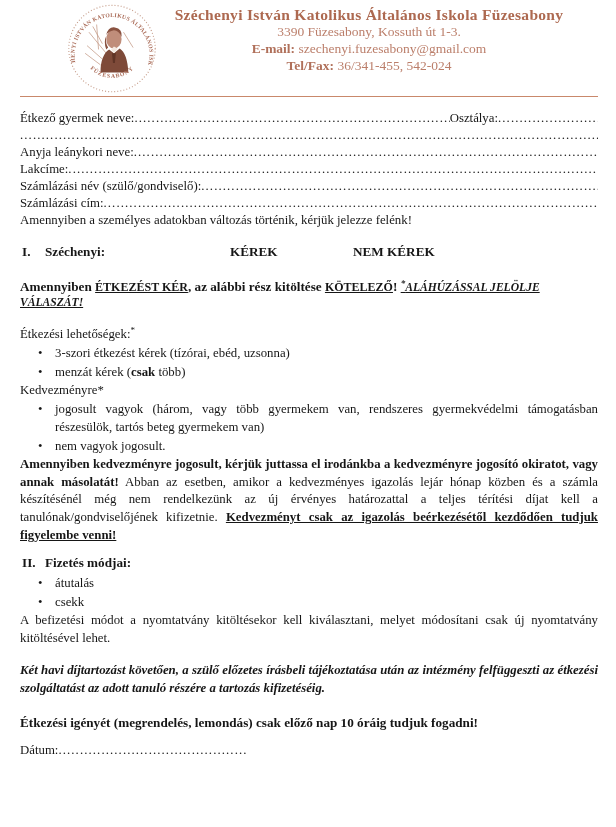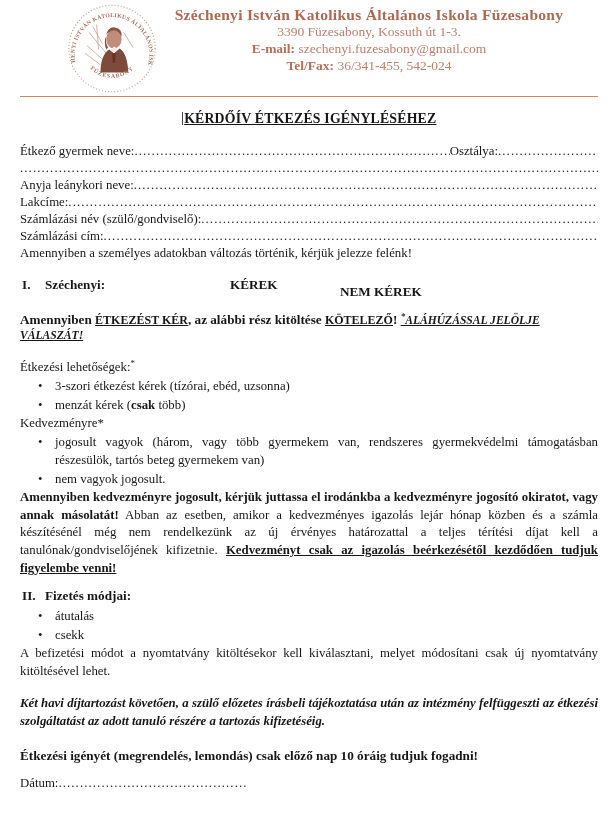--- a/index.html
+++ b/index.html
@@ -30,21 +30,21 @@
   .lbl{white-space:nowrap;}
   .leader{flex:1 1 auto;overflow:hidden;white-space:nowrap;
           letter-spacing:1.1px;color:#1c1c1c;}
   .leader-fixed{flex:0 0 100px;}
   .note{line-height:17px;height:17px;overflow:hidden;}
 
   
   .sec-row{position:relative;margin-top:15px;height:18px;font-weight:bold;font-size:13.2px;}
   .numeral{display:inline-block;margin-left:2px;width:23px;}
   .opt-yes{position:absolute;left:210px;top:0;}
-  .opt-no{position:absolute;left:320px;top:0;margin-top:7px;}
+  .opt-no{position:absolute;left:333px;top:0;}
 
   .mandatory{margin-top:14px;font-size:13.2px;font-weight:bold;line-height:14px;}
   .caps{text-decoration:underline;font-size:12px;}
   .vote{font-style:italic;text-decoration:underline;font-size:11.6px;}
   .vote sup{font-size:9px;}
   .opts-head{margin-top:12px;line-height:17px;}
   sup{font-size:9px;}
 
   
   .bullet-row{display:flex;line-height:18px;margin:1px 0;}
@@ -106,21 +106,20 @@
     <div class="head-text">
       <div class="school-name">Széchenyi István Katolikus Általános Iskola Füzesabony</div>
       <div class="head-line">3390 Füzesabony, Kossuth út 1-3.</div>
       <div class="head-line"><b>E-mail:</b> <span>szechenyi.fuzesabony@gmail.com</span></div>
       <div class="head-line"><b>Tel/Fax:</b> <span>36/341-455, 542-024</span></div>
     </div>
   </div>
 
   <hr class="rule">
 
-  <div class="title-row"><span class="cursor"></span><span class="doc-title">KÉRDŐÍV ÉTKEZÉS IGÉNYLÉSÉHEZ</span></div>
 
   <div class="form-block">
     <div class="fline">
         <span class="lbl">Étkező gyermek neve:</span>
         <span class="leader">........................................................................................................................................................................................................</span>
         <span class="lbl">Osztálya:</span>
         <span class="leader leader-fixed">........................................................................................................................................................................................................</span>
       </div>
     <div class="fline">
         <span class="leader">........................................................................................................................................................................................................</span>

